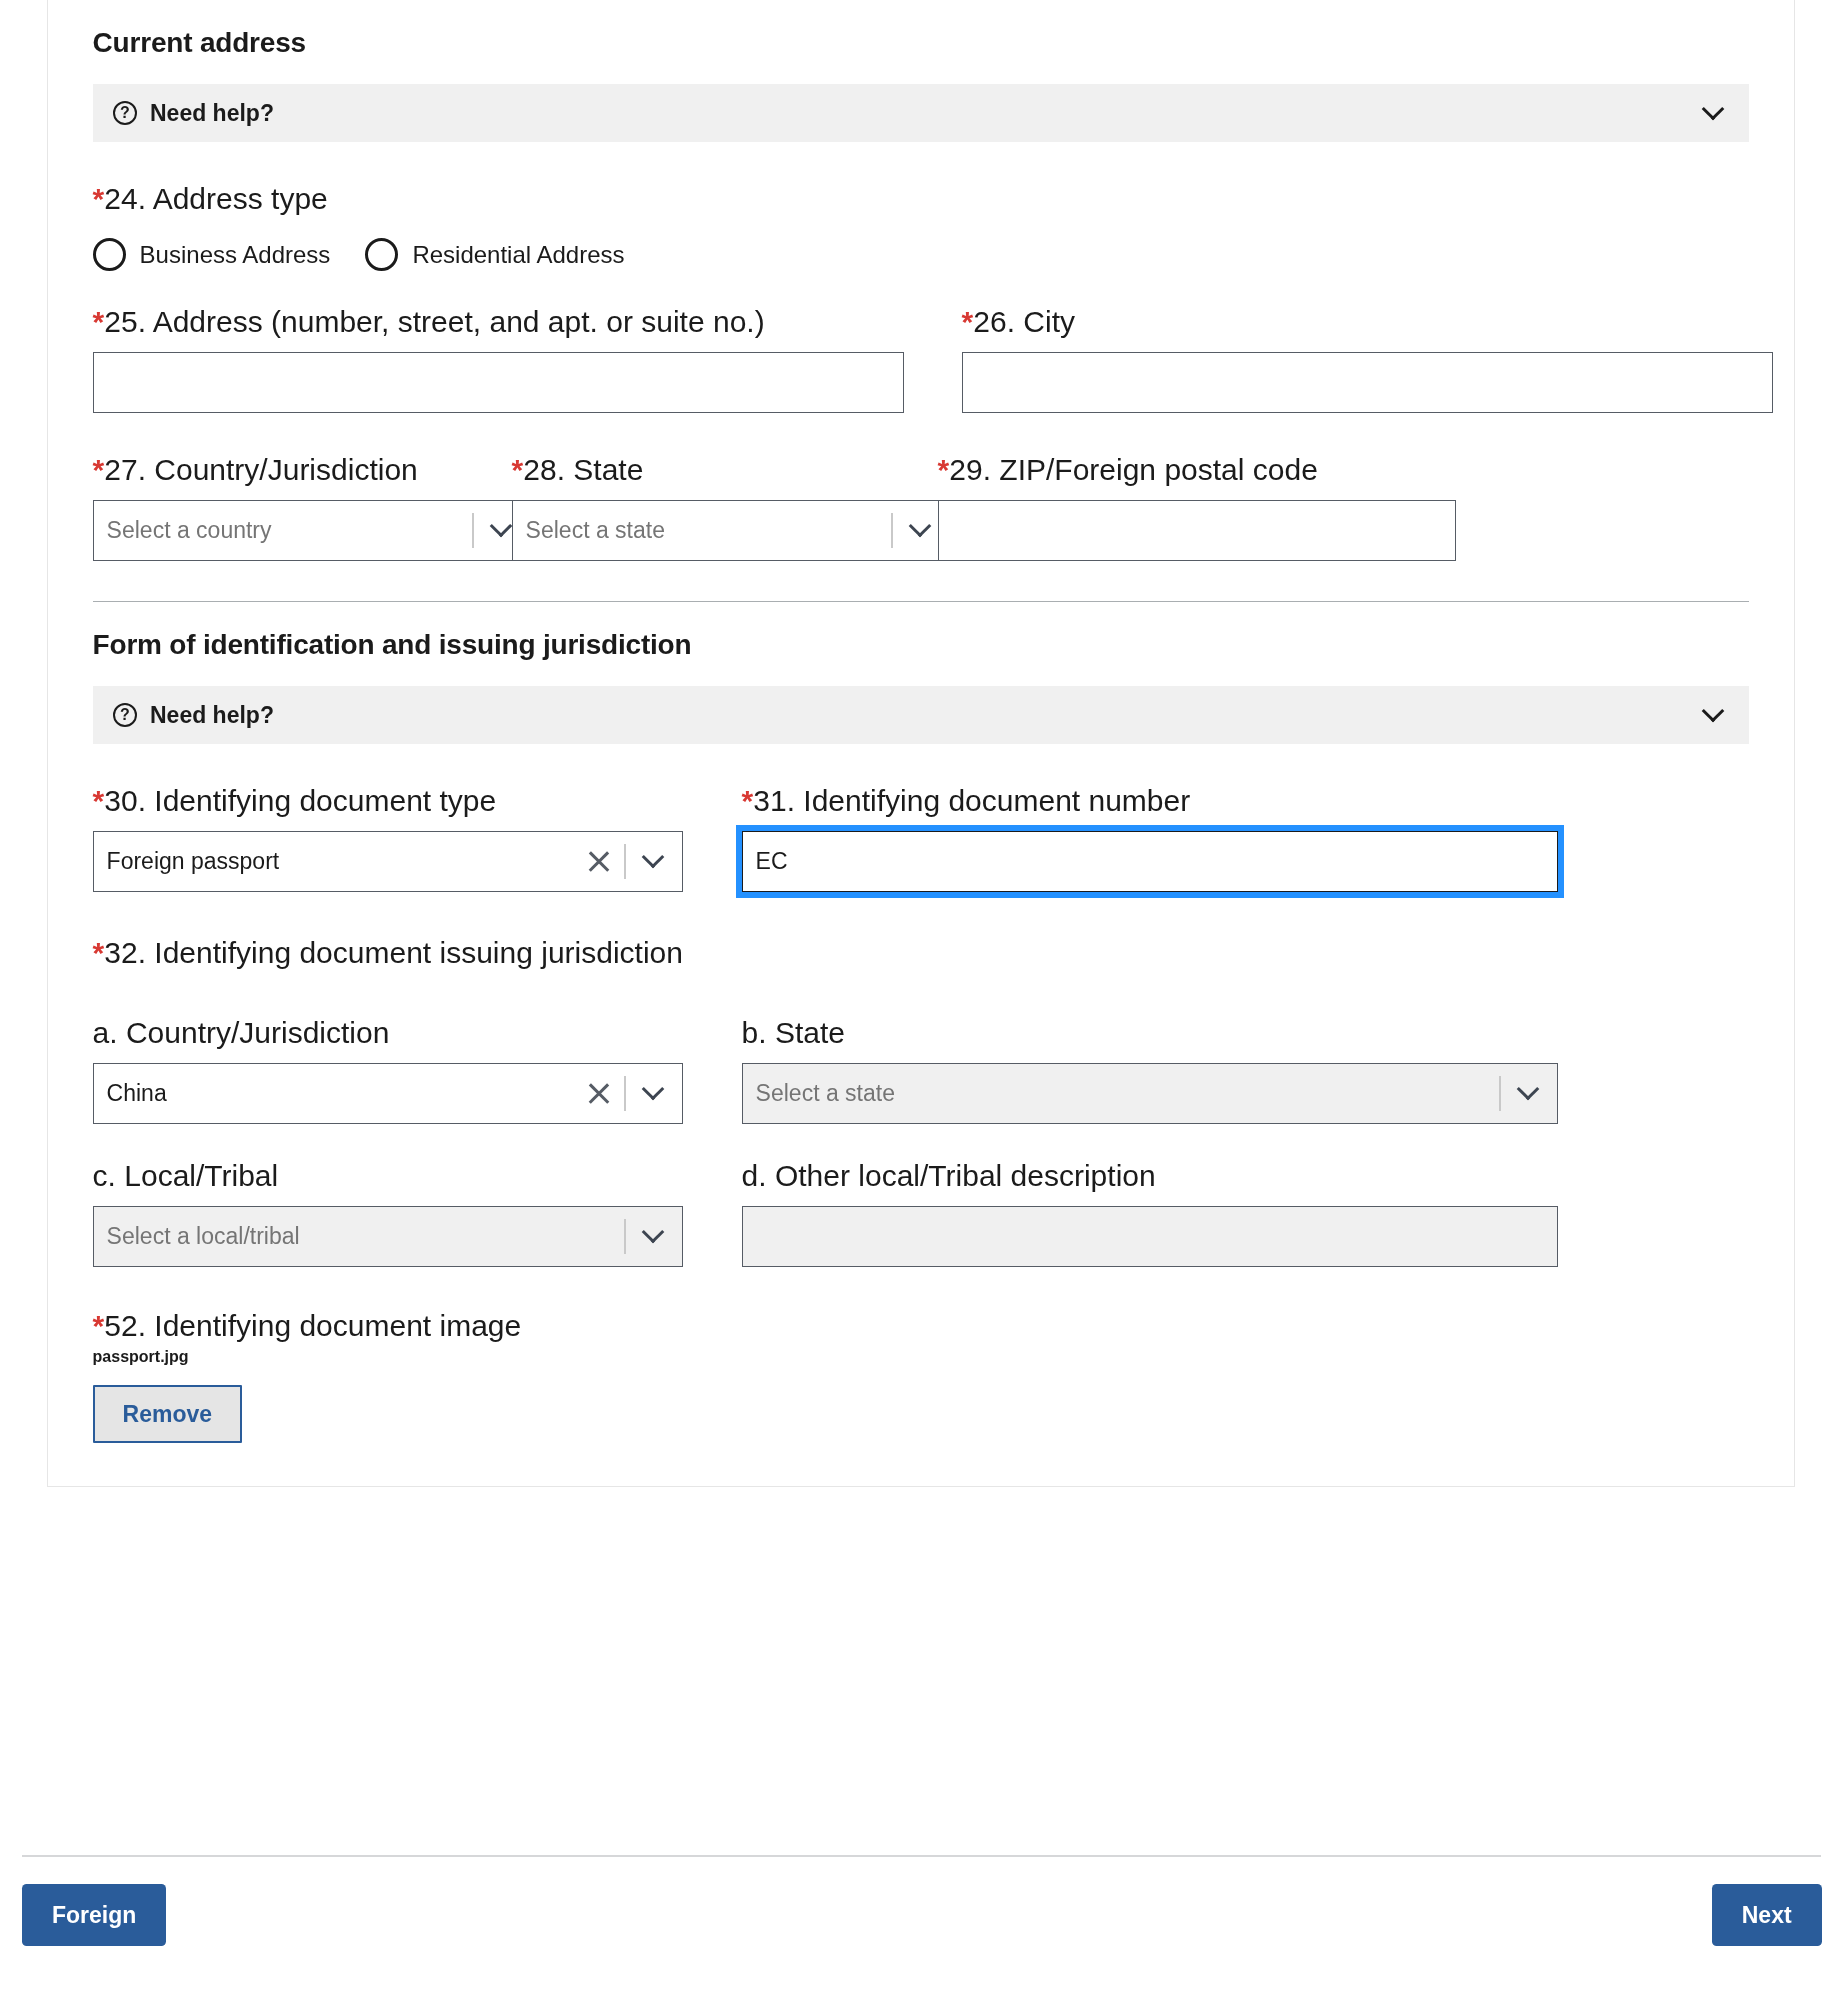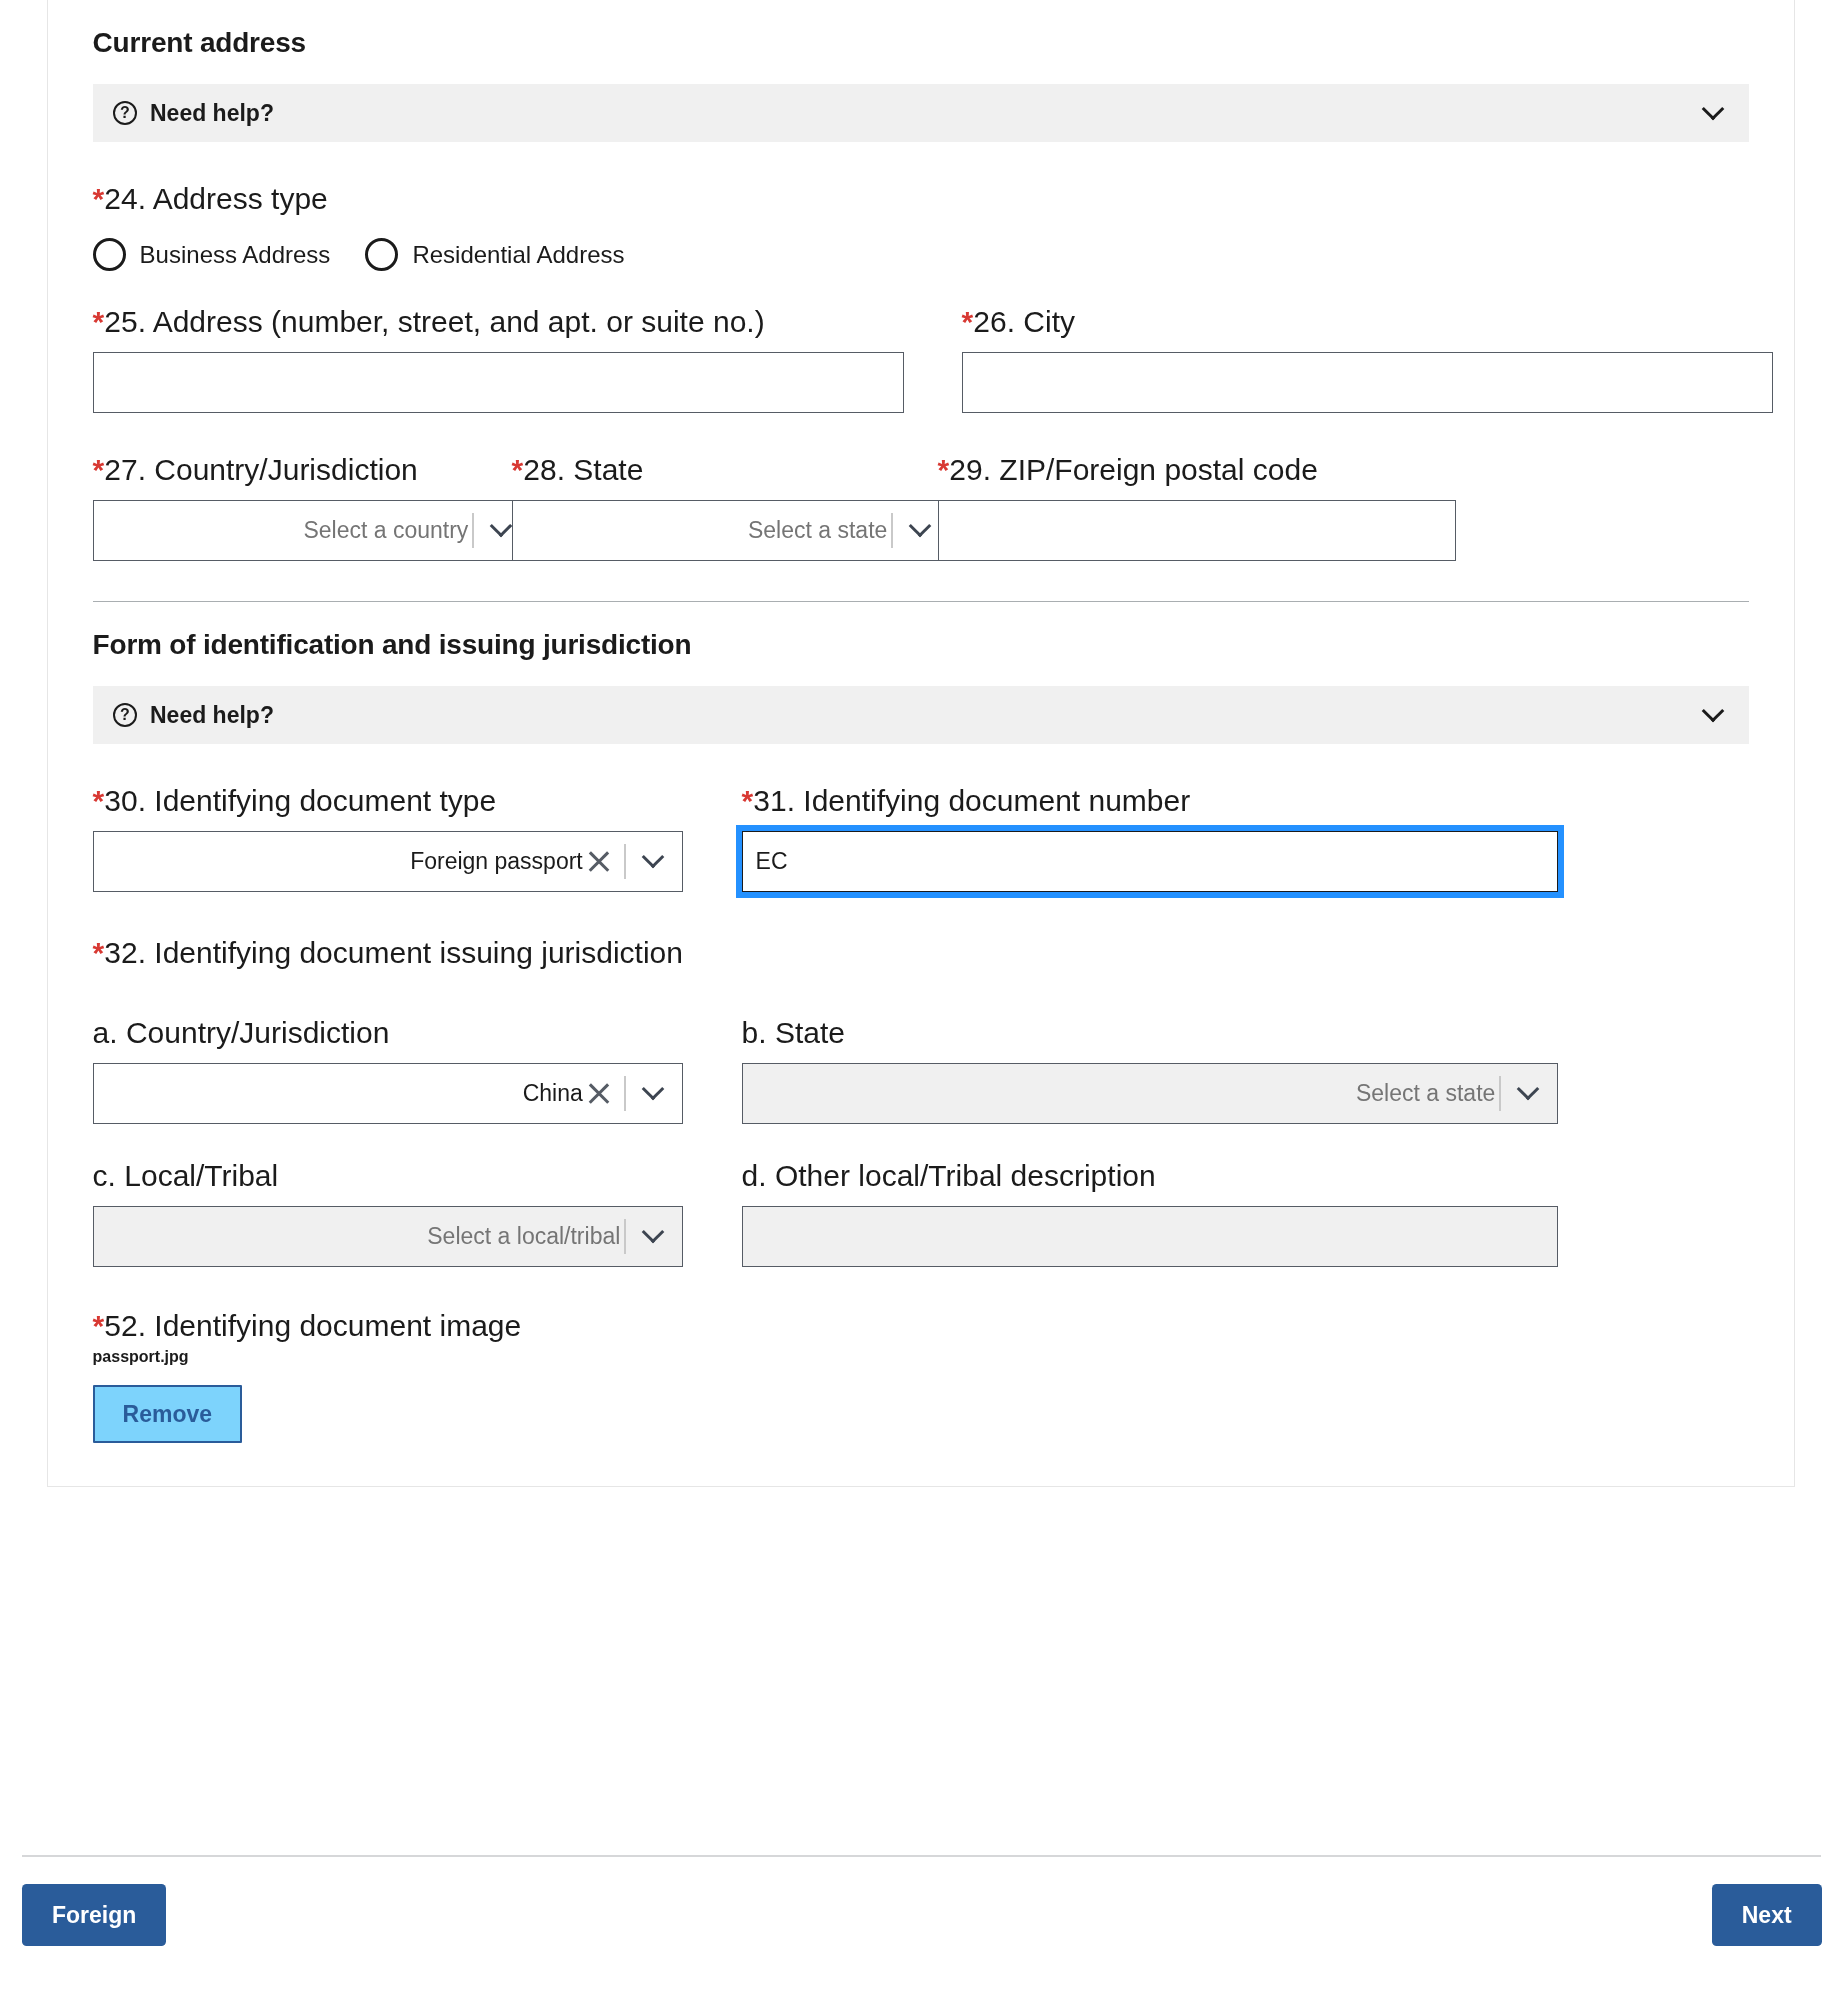--- a/index.html
+++ b/index.html
@@ -116,21 +116,20 @@
 
   .select-box {
     height: 61px;
     border: 1.9px solid #565c65;
     background: #ffffff;
     width: 100%;
     display: flex;
     align-items: center;
     padding: 0 0 0 13px;
     font-size: 23px;
-    text-align: right;
   }
   .select-box.disabled { background: #f0f0f0; }
   .sel-value { color: #1b1b1b; flex: 1 1 auto; }
   .sel-placeholder { color: #757575; flex: 1 1 auto; }
 
   .sel-clear {
     width: 32px; height: 32px;
     position: relative;
     flex: 0 0 32px;
     margin-right: 5.6px;
@@ -198,21 +197,21 @@
     margin: 3.7px 0 0 18.6px;
   }
   .btn-remove {
     margin: 19.5px 0 0 18.6px;
     display: inline-flex;
     align-items: center; justify-content: center;
     height: 58px;
     padding: 0 28px;
     border: 2.8px solid #2a5c9a;
     border-radius: 1px;
-    background: #7dd3fc;
+    background: #e5e5e5;
     color: #2a5c9a;
     font-size: 23px;
     font-weight: bold;
     cursor: pointer;
     font-family: "Liberation Sans", sans-serif;
   }
 
   
   .footer-rule {
     position: absolute;

